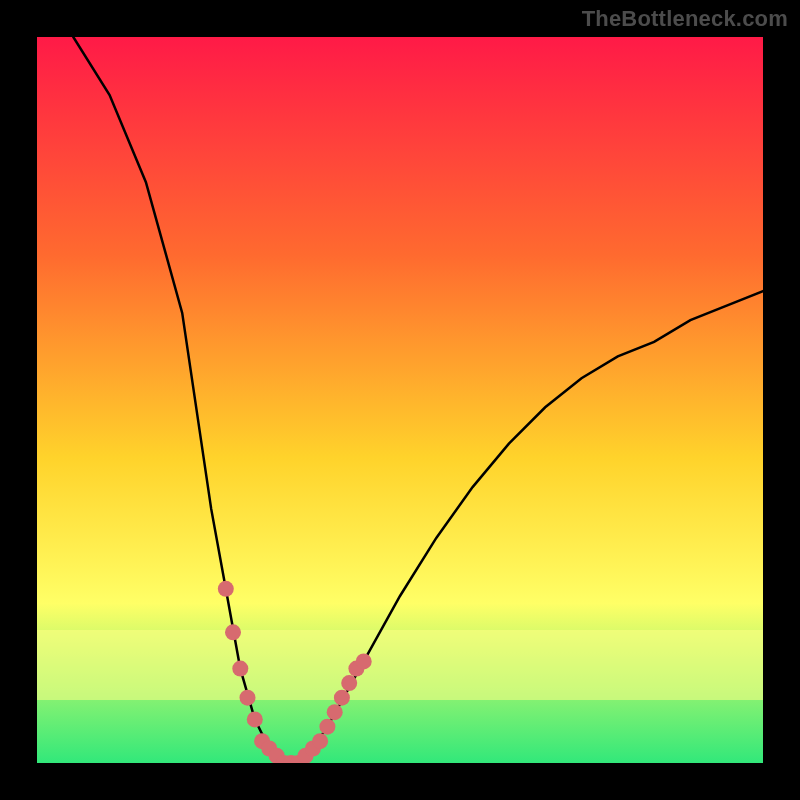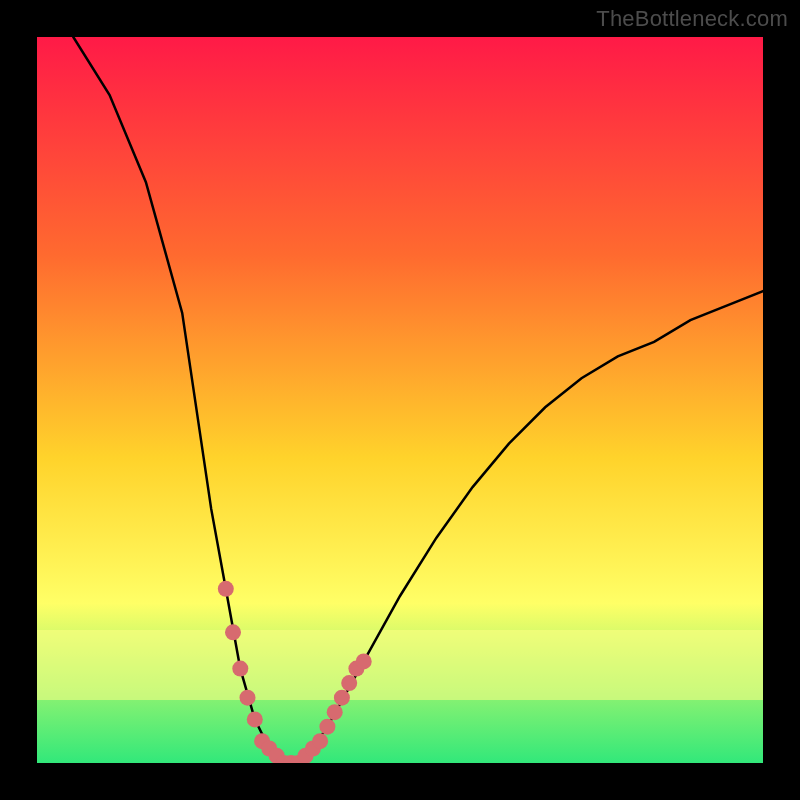--- a/index.html
+++ b/index.html
@@ -16,21 +16,21 @@
     width: 800px;
     height: 800px;
     background: #000;
   }
   .watermark {
     position: absolute;
     top: 6px;
     right: 12px;
     color: #4c4c4c;
     font-size: 22px;
-    font-weight: 400;
+    font-weight: 700;
     letter-spacing: 0.2px;
     z-index: 5;
   }
   svg {
     display: block;
   }
 </style>
 </head>
 <body>
 

